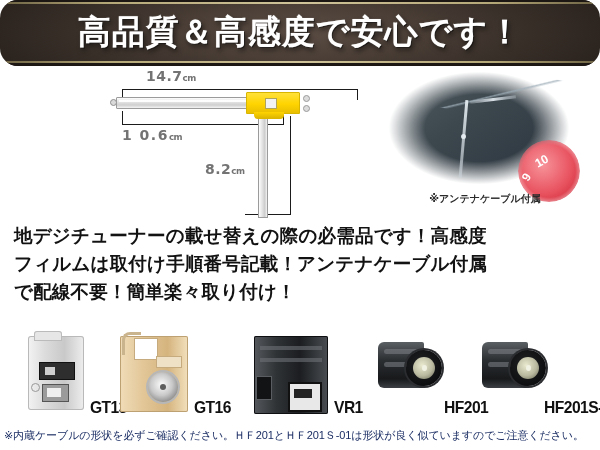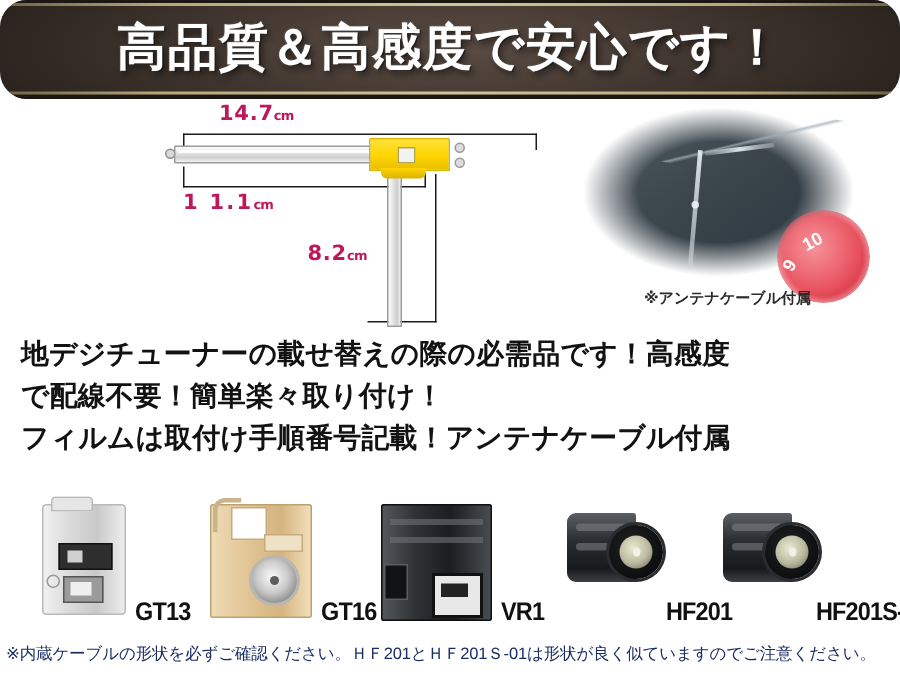--- a/index.html
+++ b/index.html
@@ -39,21 +39,21 @@
        0 0 1px rgba(255,255,255,.5),
        1px 1px 0 rgba(0,0,0,.55),
        2px 3px 5px rgba(0,0,0,.55);
   }
 
   
   .diagram{position:absolute;left:0;top:66px;width:380px;height:152px;}
 
   .dim-label{
     position:absolute;
-    color:#be185d;
+    color:#737373;
     font-weight:bold;
     white-space:nowrap;
     font-family:"DejaVu Sans",sans-serif;
   }
   .dim-label .unit{font-size:.62em;letter-spacing:-0.5px;}
 
   .lbl-147{left:146px;top:2px;font-size:14px;letter-spacing:.5px;}
   .lbl-111{left:122px;top:61px;font-size:14px;letter-spacing:1.5px;}
   .lbl-82{left:205px;top:95px;font-size:14px;letter-spacing:.5px;}
 
@@ -153,21 +153,21 @@
      border-radius:3px;box-shadow:inset 0 0 0 1px #b9b9b9;}
   .c1 .pic .top{position:absolute;left:6px;top:-5px;width:28px;height:10px;background:#e6e6e6;border-radius:3px 3px 0 0;box-shadow:inset 0 0 0 1px #bbb;}
   .c1 .pic .win1{position:absolute;left:11px;top:26px;width:34px;height:16px;background:#2e2e2e;border:1px solid #111;}
   .c1 .pic .win1 i{position:absolute;left:5px;top:4px;width:10px;height:8px;background:#cfcfcf;}
   .c1 .pic .win2{position:absolute;left:14px;top:48px;width:25px;height:16px;background:#9b9b9b;border:1px solid #555;}
   .c1 .pic .win2 i{position:absolute;left:4px;top:3px;width:14px;height:9px;background:#efefef;}
   .c1 .pic .dot{position:absolute;left:3px;top:47px;width:7px;height:7px;border-radius:50%;border:1px solid #999;}
   .c1 .label{left:66px;}
 
   
-  .c2{left:138px;width:130px;text-align:center;}
+  .c2{left:118px;width:130px;text-align:center;}
   .c2 .pic{left:2px;width:68px;height:76px;
      background:linear-gradient(to right,#f0dcb8,#e2c697 35%,#d5b47e 70%,#f2e0bd);
      border-radius:2px;box-shadow:inset 0 0 0 1px #bda173;}
   .c2 .pic .slot{position:absolute;left:14px;top:2px;width:22px;height:20px;background:#fff;border:1px solid #c6ab7e;}
   .c2 .pic .barrel{position:absolute;left:28px;top:36px;width:30px;height:30px;border-radius:50%;
      background:radial-gradient(circle at 45% 42%,#fbfbfb,#c9c9c9 45%,#8f8f8f 75%,#d9d9d9);
      box-shadow:0 0 0 2px #b7b7b7;}
   .c2 .pic .barrel:after{content:"";position:absolute;left:12px;top:12px;width:6px;height:6px;border-radius:50%;background:#5d5d5d;}
   .c2 .pic .tab{position:absolute;left:36px;top:20px;width:24px;height:10px;background:#efe1c6;border:1px solid #c6ab7e;}
   .c2 .pic .wire{position:absolute;left:2px;top:-4px;width:16px;height:20px;border-left:3px solid #c9b48e;border-top:3px solid #c9b48e;border-radius:8px 0 0 0;}
@@ -249,42 +249,42 @@
     <div class="film-v"></div>
     <div class="film-yellow">
       <span class="tab"></span>
       <span class="foot"></span>
     </div>
     <div class="ydot a"></div>
     <div class="ydot b"></div>
 
     <div class="dim-label lbl-147"><span>14.7</span><span class="unit">cm</span></div>
 
-    <div class="dim-label lbl-111"><span>1 1.1</span><span class="unit">cm</span></div>
+    <div class="dim-label lbl-111"><span>1 0.6</span><span class="unit">cm</span></div>
 
     <div class="dim-label lbl-82"><span>8.2</span><span class="unit">cm</span></div>
   </div>
 
   <div class="photo">
     <div class="oval"></div>
     <div class="glassline"></div>
     <div class="ant-h"></div>
     <div class="ant-v"></div>
     <div class="ant-node"></div>
     <div class="sticker">
       <span class="n n1">9</span>
       <span class="n n2">10</span>
     </div>
     <div class="photo-caption">※アンテナケーブル付属</div>
   </div>
 
   <div class="desc">
     <span class="line">地デジチューナーの載せ替えの際の必需品です！高感度</span>
+    <span class="line">フィルムは取付け手順番号記載！アンテナケーブル付属</span>
     <span class="line">で配線不要！簡単楽々取り付け！</span>
-    <span class="line">フィルムは取付け手順番号記載！アンテナケーブル付属</span>
   </div>
 
   <div class="connectors">
 
     <div class="conn c1">
       <div class="pic">
         <span class="top"></span>
         <span class="win1">
             <i></i>
           </span>

